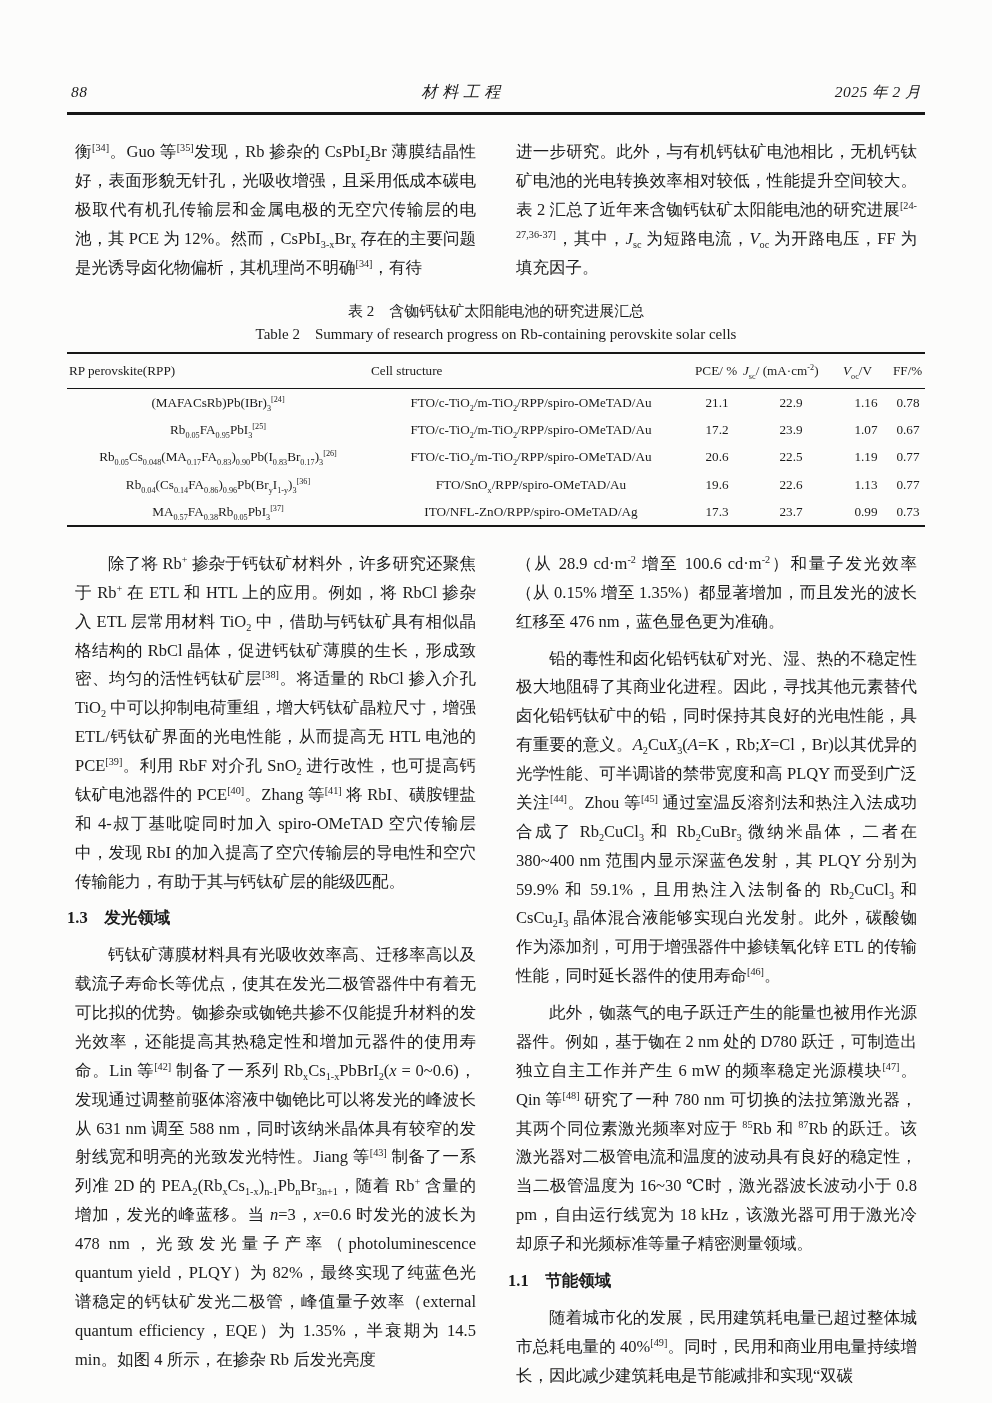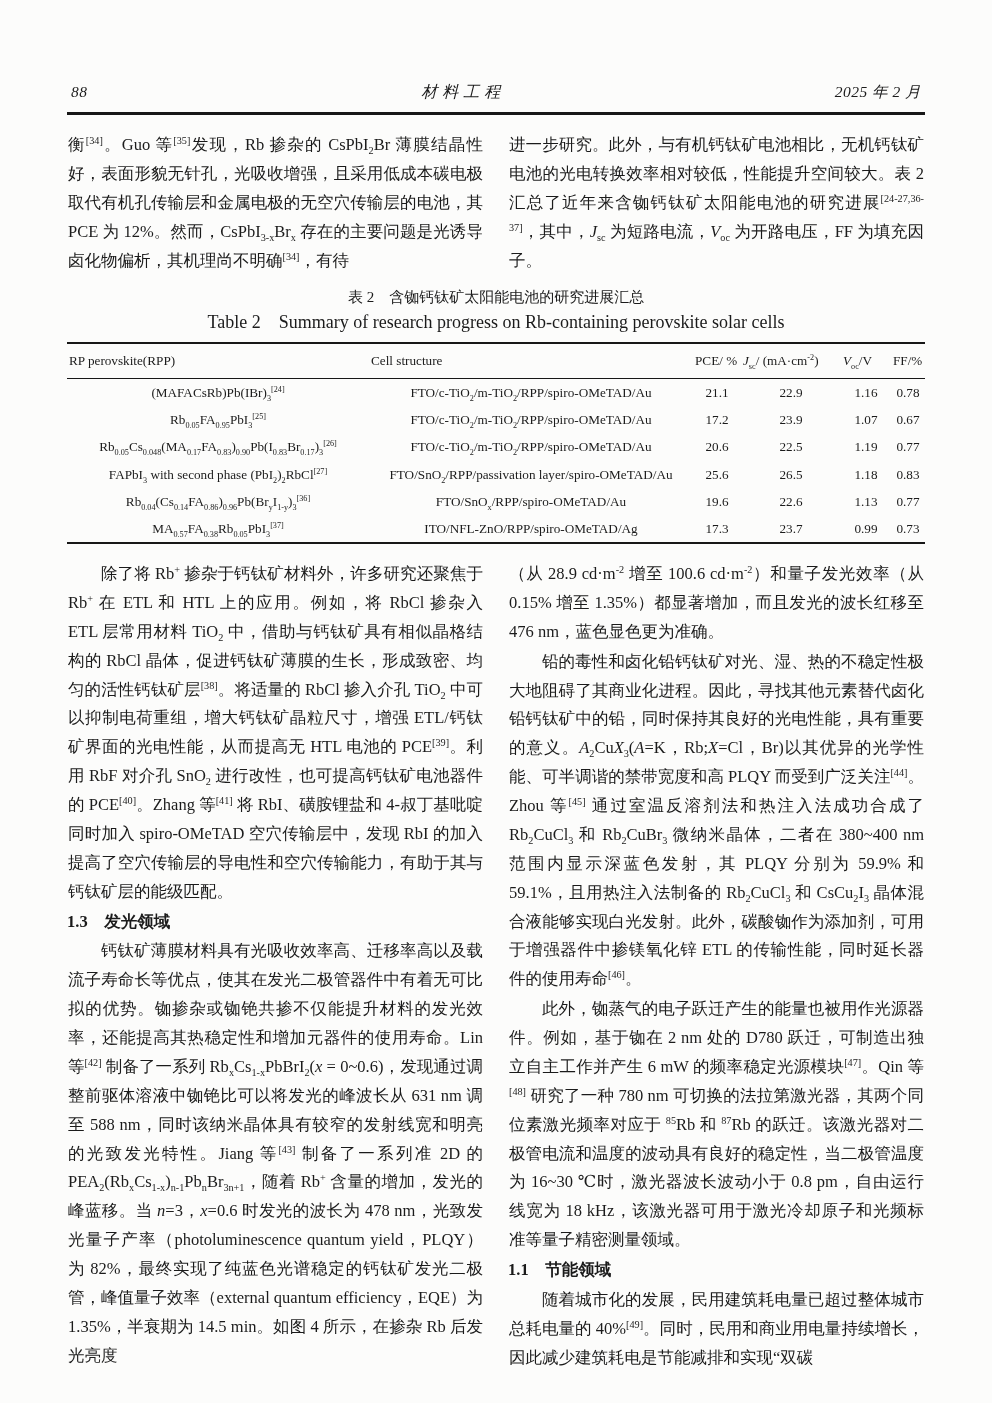--- a/index.html
+++ b/index.html
@@ -10,30 +10,30 @@
   }
   .page{width:858px;margin:0 auto;padding-top:82px;}
   .running-head{
     display:flex;justify-content:space-between;align-items:baseline;
     font-size:15.5px;padding:0 4px 9px 4px;letter-spacing:.5px;font-style:italic;
   }
   .running-head .journal{font-size:16px;}
   .head-rule{border-bottom:3px solid #171717;height:0;}
   .cols{display:flex;gap:24px;margin-top:15px;}
   .col{flex:1;min-width:0;}
-  p.body{margin:1px;font-size:16.5px;line-height:1.75;text-align:justify;text-indent:2em;word-break:break-word;}
+  p.body{margin:8px;font-size:16.5px;line-height:1.75;text-align:justify;text-indent:2em;word-break:break-word;}
   p.body.noindent{text-indent:0;}
   h3.sec{margin:1px 0;font-size:16.5px;line-height:1.75;font-weight:bold;}
   sup,sub{font-size:.62em;line-height:0;}
   sup{vertical-align:super;}
   sub{vertical-align:sub;}
   
   .tbl-block{margin-top:12px;}
   .tbl-title-cn{text-align:center;font-weight:normal;font-size:15px;margin:4px 0 5px;}
-  .tbl-title-en{text-align:center;font-size:18px;margin:0 0 9px;}
+  .tbl-title-en{text-align:center;font-size:15px;margin:0 0 9px;}
   table.research{
     width:100%;border-collapse:collapse;font-size:13.2px;
     border-top:2.5px solid #171717;border-bottom:2.5px solid #171717;
   }
   table.research thead th{
     font-weight:normal;text-align:left;vertical-align:middle;
     border-bottom:1.3px solid #171717;padding:7px 2px;line-height:1.5;margin-top:20px;
   }
   table.research tbody td{
     text-align:center;vertical-align:middle;padding:4px 2px;line-height:1.45;
@@ -103,28 +103,20 @@
           </tr>
           <tr>
             <td>Rb<sub>0.05</sub>Cs<sub>0.048</sub>(MA<sub>0.17</sub>FA<sub>0.83</sub>)<sub>0.90</sub>Pb(I<sub>0.83</sub>Br<sub>0.17</sub>)<sub>3</sub><sup>[26]</sup></td>
             <td>FTO/c-TiO<sub>2</sub>/m-TiO<sub>2</sub>/RPP/spiro-OMeTAD/Au</td>
             <td>20.6</td>
             <td>22.5</td>
             <td>1.19</td>
             <td>0.77</td>
           </tr>
           <tr>
-            <td>FAPbI<sub>3</sub> with second phase (PbI<sub>2</sub>)<sub>2</sub>RbCl<sup>[27]</sup></td>
-            <td>FTO/SnO<sub>2</sub>/RPP/passivation layer/spiro-OMeTAD/Au</td>
-            <td>25.6</td>
-            <td>26.5</td>
-            <td>1.18</td>
-            <td>0.83</td>
-          </tr>
-          <tr>
             <td>Rb<sub>0.04</sub>(Cs<sub>0.14</sub>FA<sub>0.86</sub>)<sub>0.96</sub>Pb(Br<sub>y</sub>I<sub>1-y</sub>)<sub>3</sub><sup>[36]</sup></td>
             <td>FTO/SnO<sub>x</sub>/RPP/spiro-OMeTAD/Au</td>
             <td>19.6</td>
             <td>22.6</td>
             <td>1.13</td>
             <td>0.77</td>
           </tr>
           <tr>
             <td>MA<sub>0.57</sub>FA<sub>0.38</sub>Rb<sub>0.05</sub>PbI<sub>3</sub><sup>[37]</sup></td>
             <td>ITO/NFL-ZnO/RPP/spiro-OMeTAD/Ag</td>

